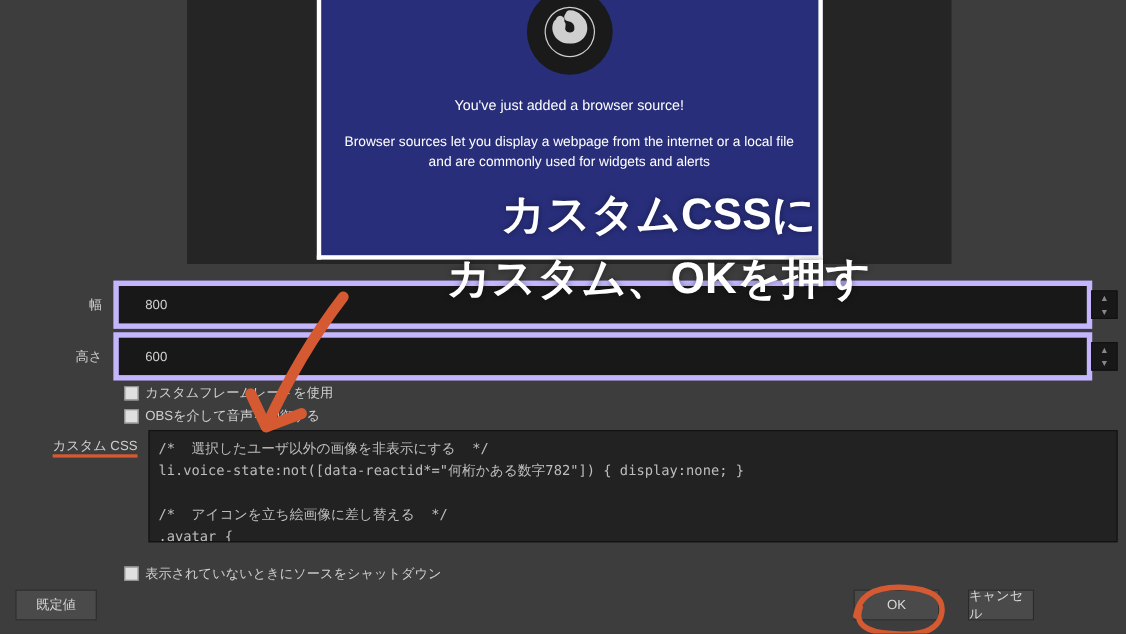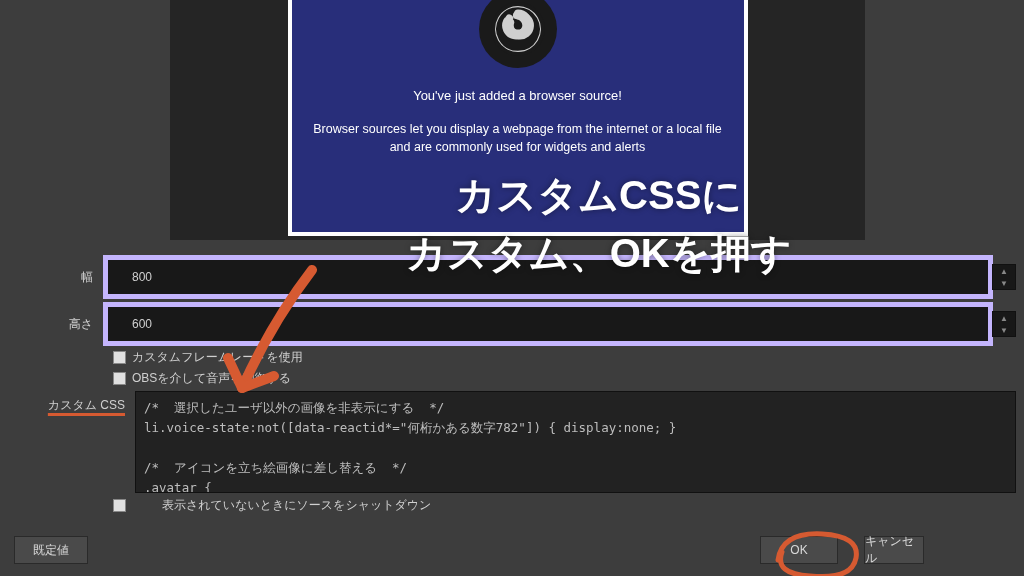--- a/index.html
+++ b/index.html
@@ -129,21 +129,21 @@
     line-height: 1.6;
     height: 102px;
     white-space: pre-wrap;
     overflow: hidden;
   }
 
   .footer {
     position: absolute;
     bottom: 8px;
     left: 0;
-    right: 16px;
+    right: 0;
     height: 40px;
   }
   .btn {
     position: absolute;
     height: 28px;
     background: #4a4a4a;
     border: 1px solid #2a2a2a;
     color: #d8d8d8;
     font-size: 12px;
     display: flex;
@@ -236,21 +236,21 @@
 
   <div class="row" style="align-items:flex-start;">
     <div class="row-label top underline">カスタム CSS</div>
     <div class="css-box">/*  選択したユーザ以外の画像を非表示にする  */
 li.voice-state:not([data-reactid*="何桁かある数字782"]) { display:none; }
 
 /*  アイコンを立ち絵画像に差し替える  */
 .avatar {</div>
   </div>
 
-  <div class="checkbox-row" style="margin-top:4px;gap:30px;">
+  <div class="checkbox-row" style="margin-top:20px;">
     <span class="chk"></span>
     <span>表示されていないときにソースをシャットダウン</span>
   </div>
 
 </div>
 
 <div class="footer">
   <div class="btn btn-default">既定値</div>
   <div class="btn btn-ok">OK</div>
   <div class="btn btn-cancel">キャンセル</div>

